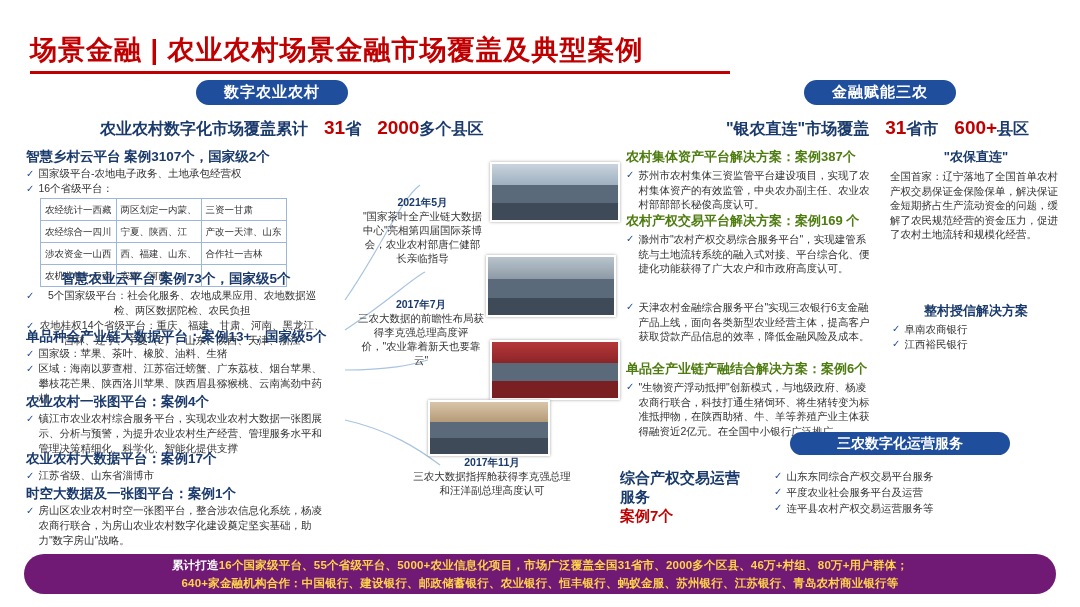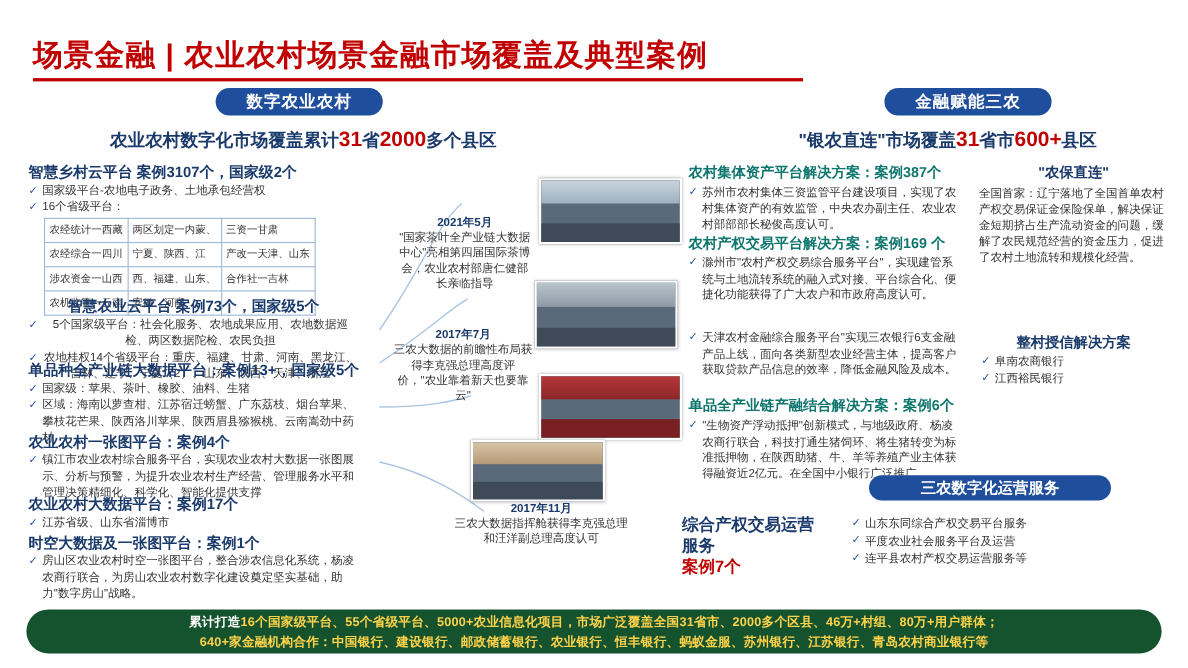--- a/index.html
+++ b/index.html
@@ -28,21 +28,21 @@
     position:absolute;height:25px;border-radius:13px;background:#1f4e9c;
     color:#fff;font-size:15px;font-weight:bold;display:flex;align-items:center;justify-content:center;
     letter-spacing:1px;
   }
   .pill-left{left:196px;top:80px;width:152px;}
   .pill-right{left:804px;top:80px;width:152px;}
 
   .sub-head{
     position:absolute;font-size:16px;font-weight:bold;color:#1a3a6b;white-space:nowrap;
   }
-  .sub-head .num{color:#c00000;font-size:19px;font-weight:bold;}
+  .sub-head .num{color:#c00000;font-size:19px;font-weight:bold;margin-left:16px;}
   .sub-left{left:100px;top:117px;}
   .sub-right{left:726px;top:117px;}
 
   
   .blk{position:absolute;}
   .blk-title{
     font-size:13.5px;font-weight:bold;color:#1a3a6b;white-space:nowrap;line-height:18px;
   }
   .bullet{
     font-size:10.5px;color:#333;line-height:15px;display:flex;gap:4px;align-items:flex-start;
@@ -55,21 +55,21 @@
 
   
   .prov-table{
     margin-top:2px;margin-left:14px;border-collapse:collapse;font-size:9.5px;color:#333;
   }
   .prov-table td{
     border:1px solid #9bb7d9;padding:4px 4px;line-height:13px;white-space:nowrap;
   }
 
   
-  .r-blk-title{font-size:13px;font-weight:bold;color:#0f766e;line-height:18px;}
+  .r-blk-title{font-size:13px;font-weight:bold;color:#4d7c0f;line-height:18px;}
   .r-body{
     font-size:10.5px;color:#333;line-height:14.5px;display:flex;gap:4px;align-items:flex-start;
     margin-top:2px;
   }
   .r-body .chk{color:#1f4e9c;font-size:10px;flex:0 0 auto;}
 
   
   .side-box{
     position:absolute;left:890px;top:148px;width:172px;
   }
@@ -99,21 +99,21 @@
   .ts-label{
     position:absolute;font-size:10.5px;color:#333;line-height:14px;text-align:center;
   }
   .ts-date{font-weight:bold;color:#1a3a6b;}
 
   .curve{position:absolute;left:0;top:0;width:1080px;height:607px;pointer-events:none;}
 
   
   .banner{
     position:absolute;left:24px;top:554px;width:1032px;height:40px;border-radius:20px;
-    background:#14532d;color:#fff;display:flex;flex-direction:column;align-items:center;
+    background:#701a75;color:#fff;display:flex;flex-direction:column;align-items:center;
     justify-content:center;gap:3px;
   }
   .banner .line{font-size:11.5px;font-weight:bold;letter-spacing:.2px;white-space:nowrap;}
   .banner .hl{color:#ffd24a;}
 
   .bottom-cols{position:absolute;left:604px;top:468px;width:470px;display:flex;gap:20px;}
   .bc-left{width:150px;}
   .bc-left .t{font-size:15px;font-weight:bold;color:#1a3a6b;line-height:19px;margin-left:16px;}
   .bc-left .t .case{color:#c00000;}
   .bc-right{flex:1;font-size:10.5px;color:#333;line-height:16px;}

